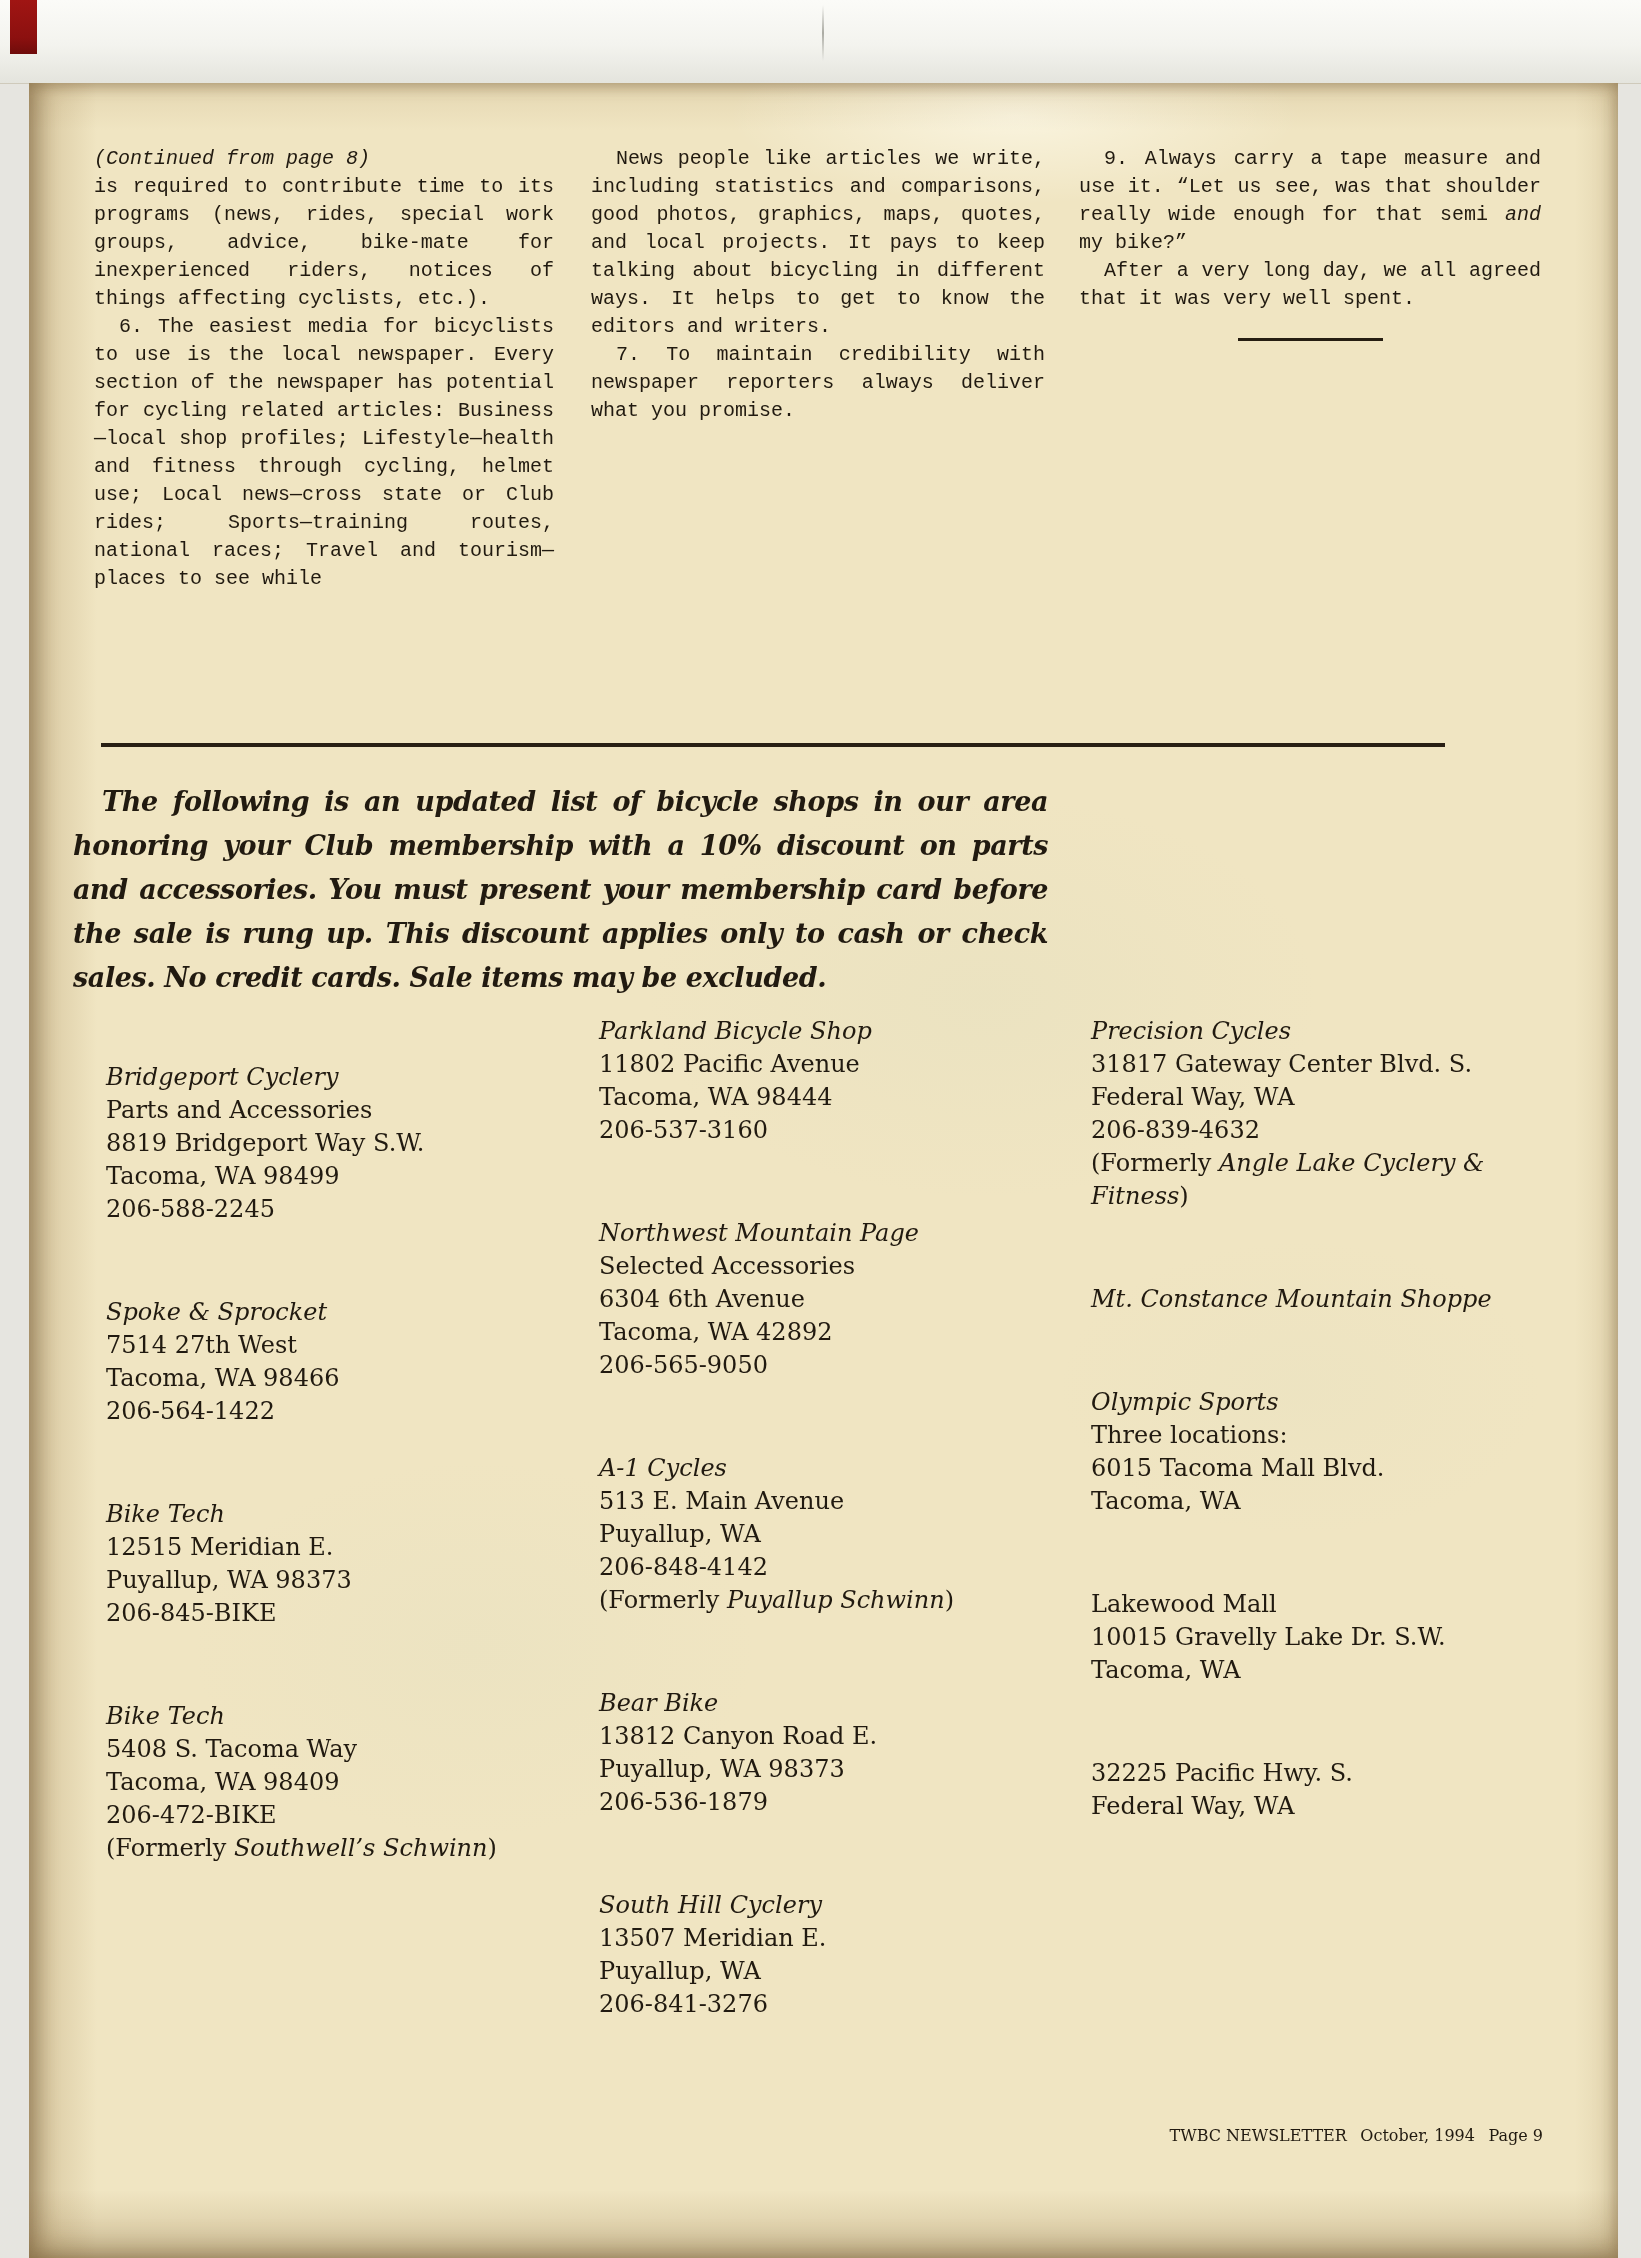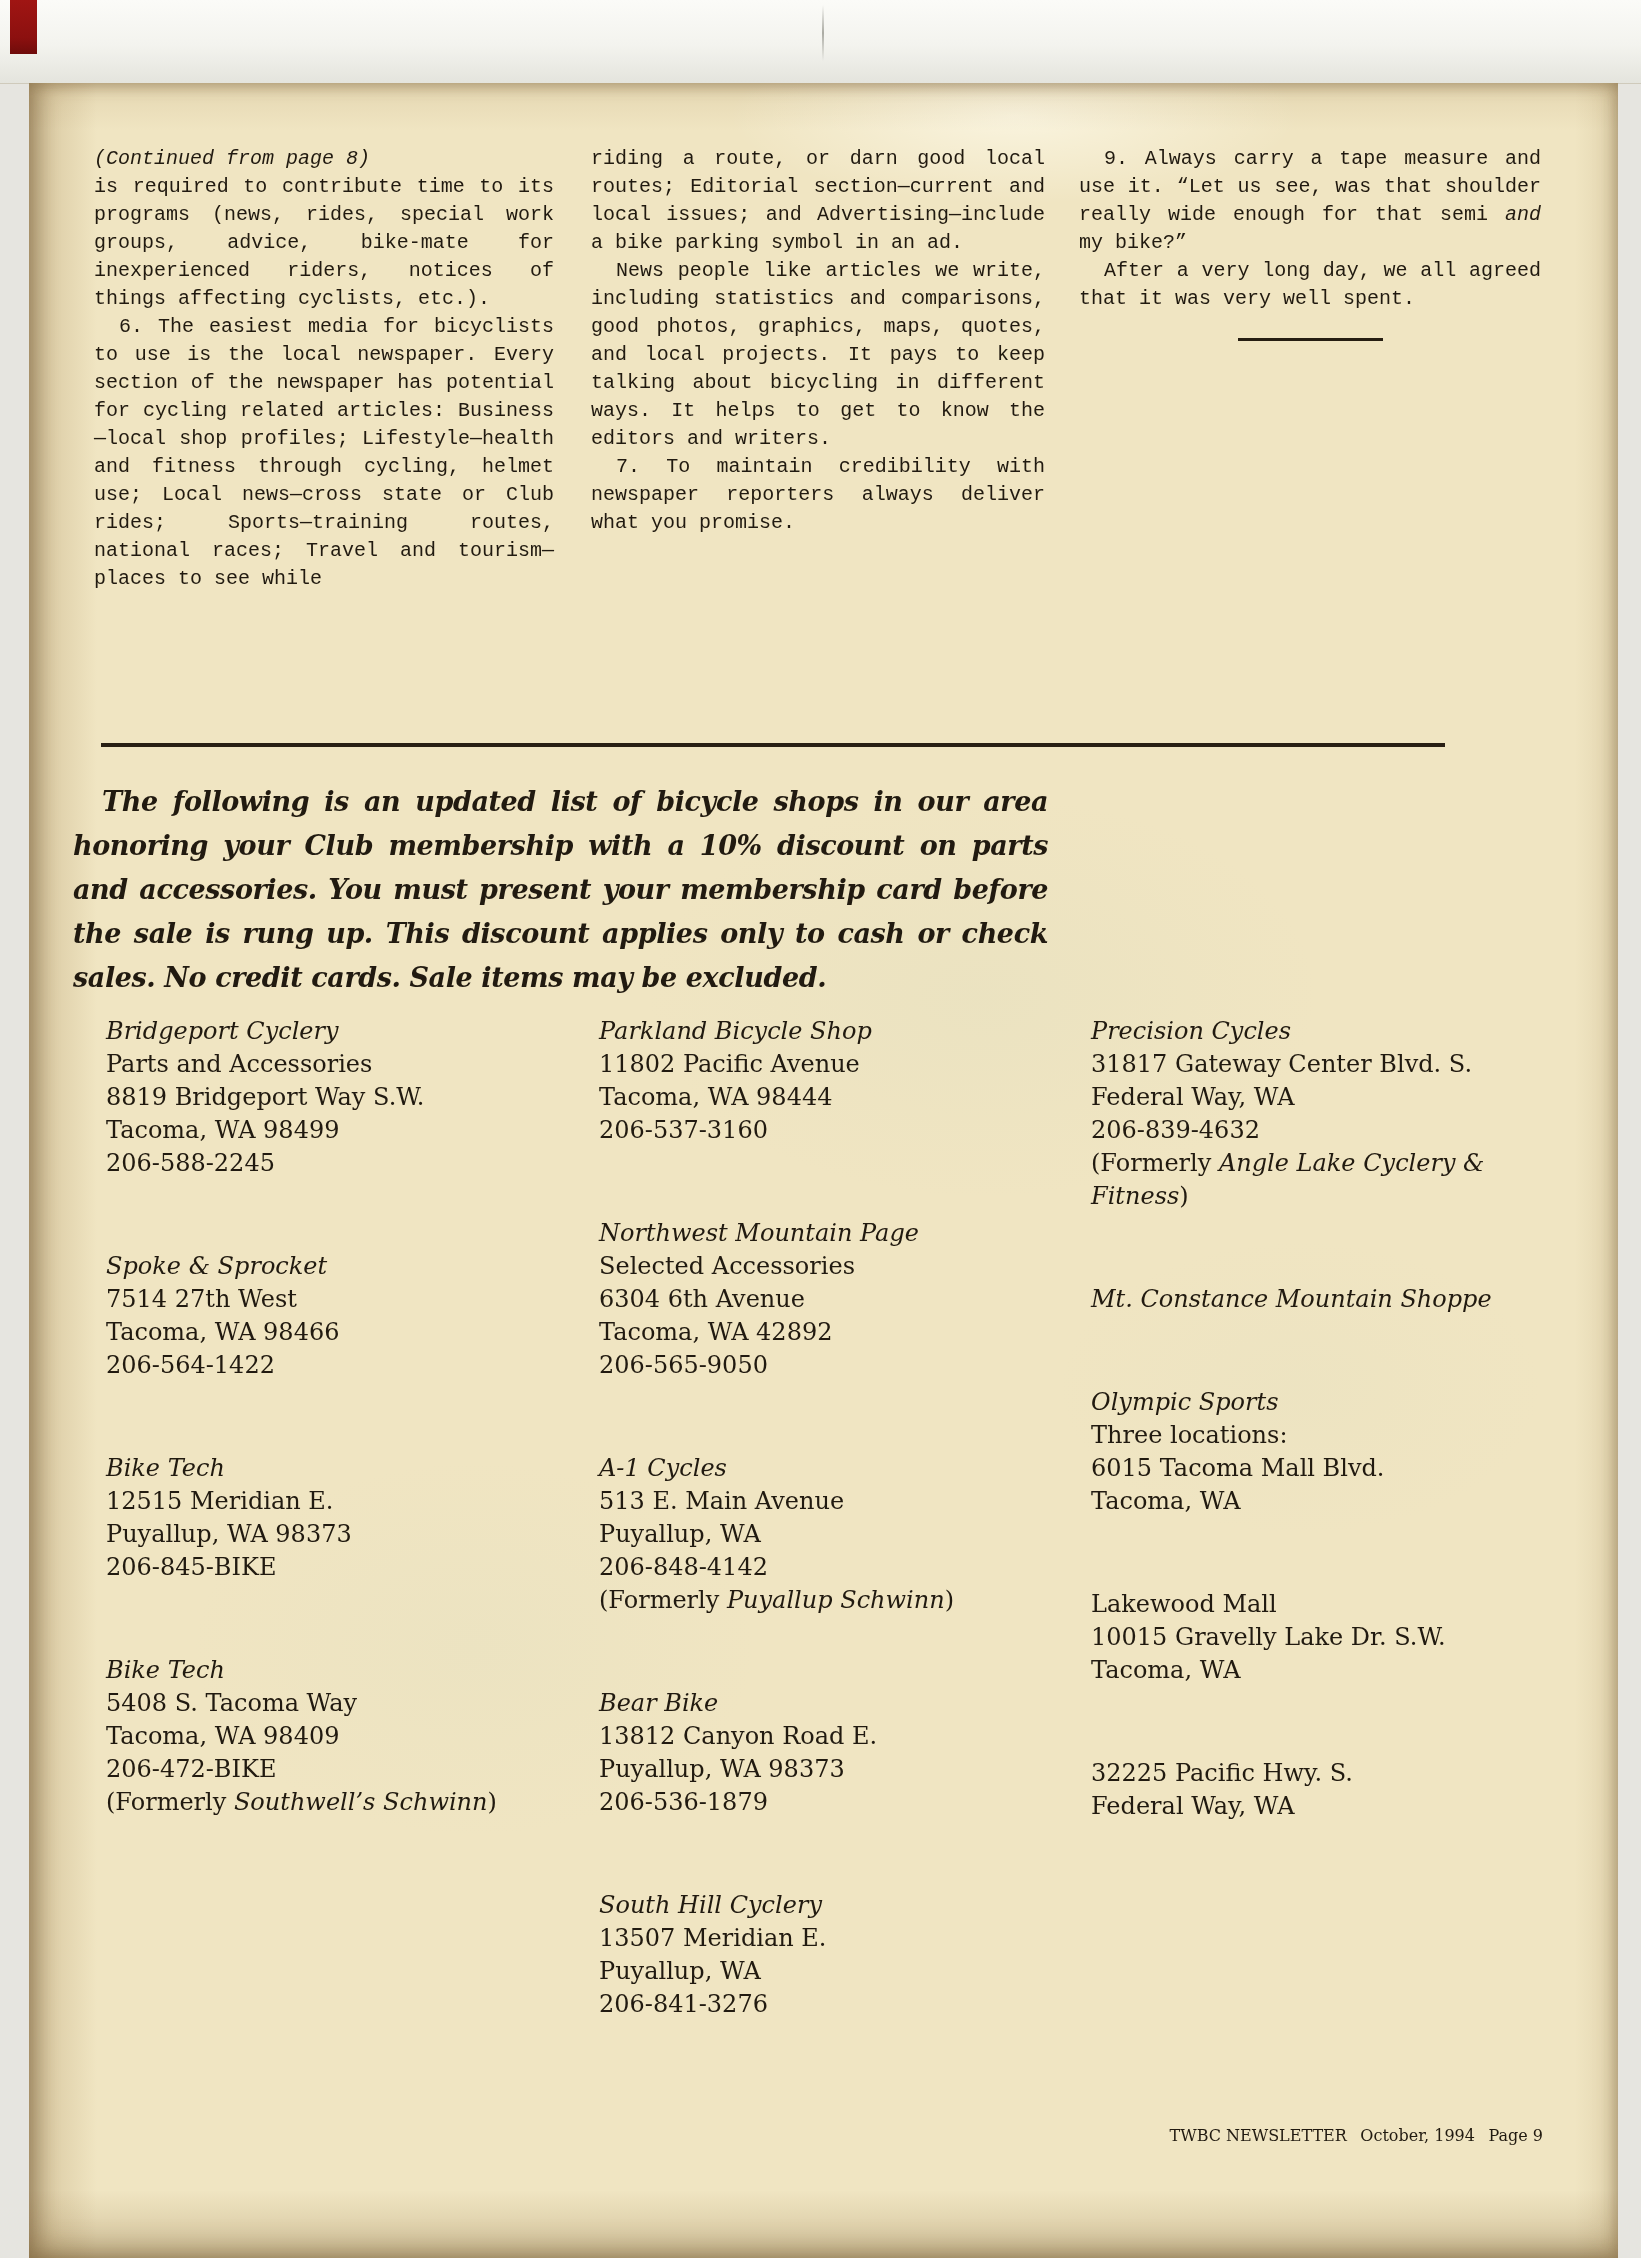--- a/index.html
+++ b/index.html
@@ -53,21 +53,21 @@
   .rule-short{width:145px;height:2.9px;background:#261e12;margin:25px auto 0 auto;}
   .rule-long{position:absolute;left:72px;top:660px;width:1344px;height:3.9px;background:#281f13;}
   
   .intro{
     position:absolute;left:44px;top:697px;width:975px;
     font-size:27px;line-height:44px;font-style:italic;font-weight:bold;
     letter-spacing:-0.4px;text-align:justify;text-indent:29px;
   }
   
   .dir-col{position:absolute;top:932px;font-size:24px;line-height:33px;}
-  .dcol1{left:77px;width:446px;}
+  .dcol1{left:77px;width:446px;margin-top:46px;}
   .dcol2{left:570px;width:456px;}
   .dcol3{left:1062px;width:485px;}
   .shop{margin:0 0 70px 0;}
   .shop-name{font-style:italic;}
   .shop-name.roman{font-style:normal;}
   .shop-body{white-space:pre-line;}
   .it{font-style:italic;}
   
   .footer{
     position:absolute;top:2043px;right:75px;
@@ -85,21 +85,20 @@
 
 <div class="paper">
 
   <div class="article-col col1">
     <p class="continued">(Continued from page 8)</p>
     <p class="para">is required to contribute time to its programs (news, rides, special work groups, advice, bike-mate for inexperienced riders, notices of things affecting cyclists, etc.).</p>
     <p class="para indent">6. The easiest media for bicyclists to use is the local newspaper. Every section of the newspaper has potential for cycling related articles: Business—local shop profiles; Lifestyle—health and fitness through cycling, helmet use; Local news—cross state or Club rides; Sports—training routes, national races; Travel and tourism—places to see while</p>
   </div>
 
   <div class="article-col col2">
-    <p class="para">riding a route, or darn good local routes; Editorial section—current and local issues; and Advertising—include a bike parking symbol in an ad.</p>
     <p class="para indent">News people like articles we write, including statistics and comparisons, good photos, graphics, maps, quotes, and local projects. It pays to keep talking about bicycling in different ways. It helps to get to know the editors and writers.</p>
     <p class="para indent">7. To maintain credibility with newspaper reporters always deliver what you promise.</p>
   </div>
 
   <div class="article-col col3">
     <p class="para indent"><span>9. Always carry a tape measure and use it. “Let us see, was that shoulder really wide enough for that semi </span><span class="it">and</span><span> my bike?”</span></p>
     <p class="para indent">After a very long day, we all agreed that it was very well spent.</p>
     <div class="rule-short"></div>
   </div>
 

